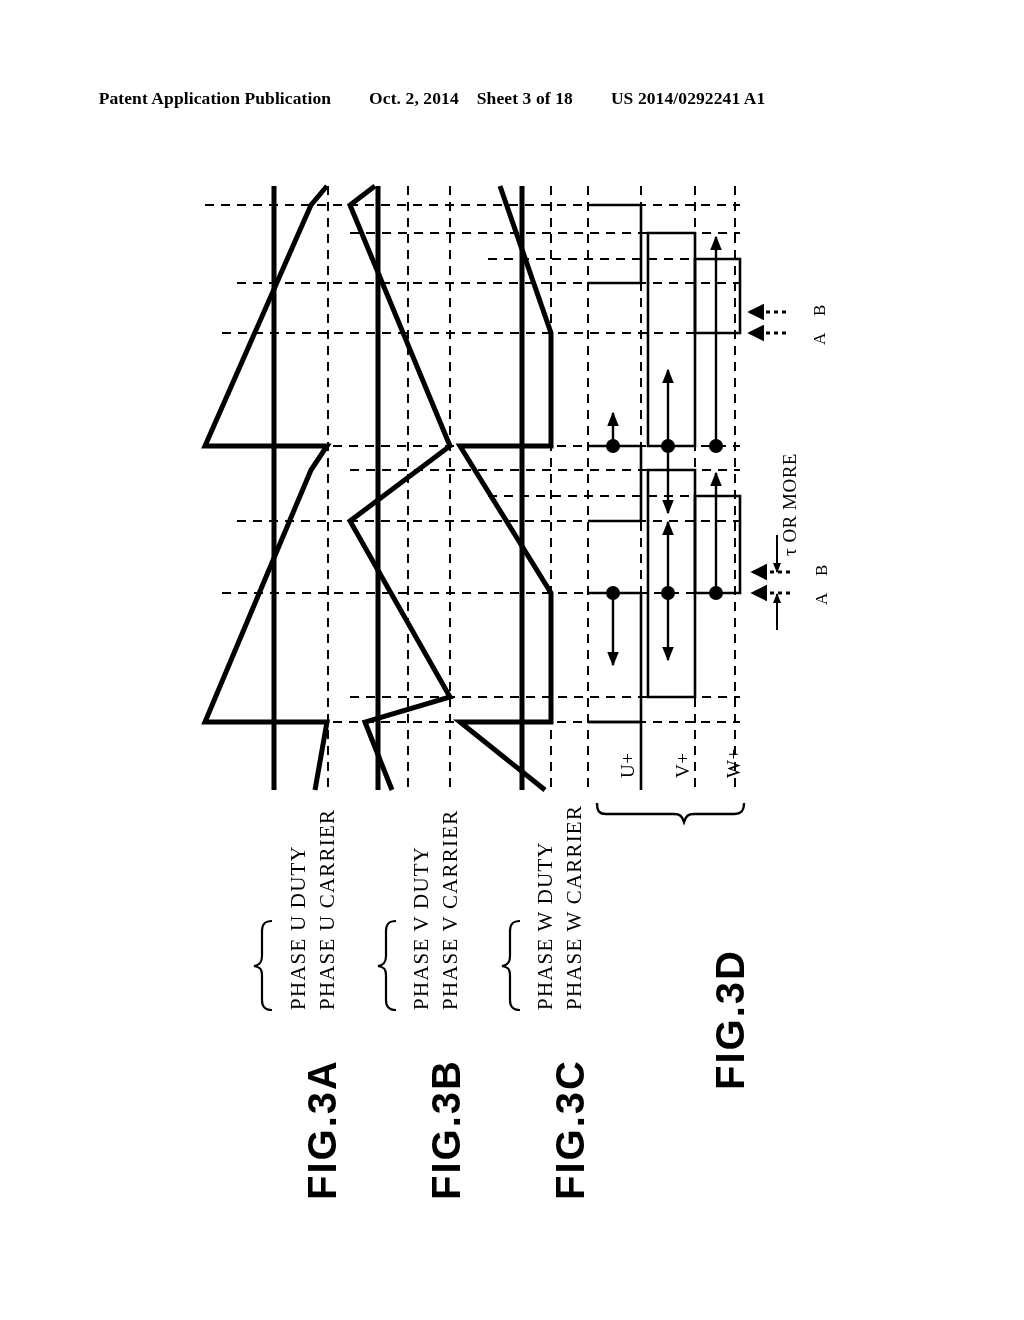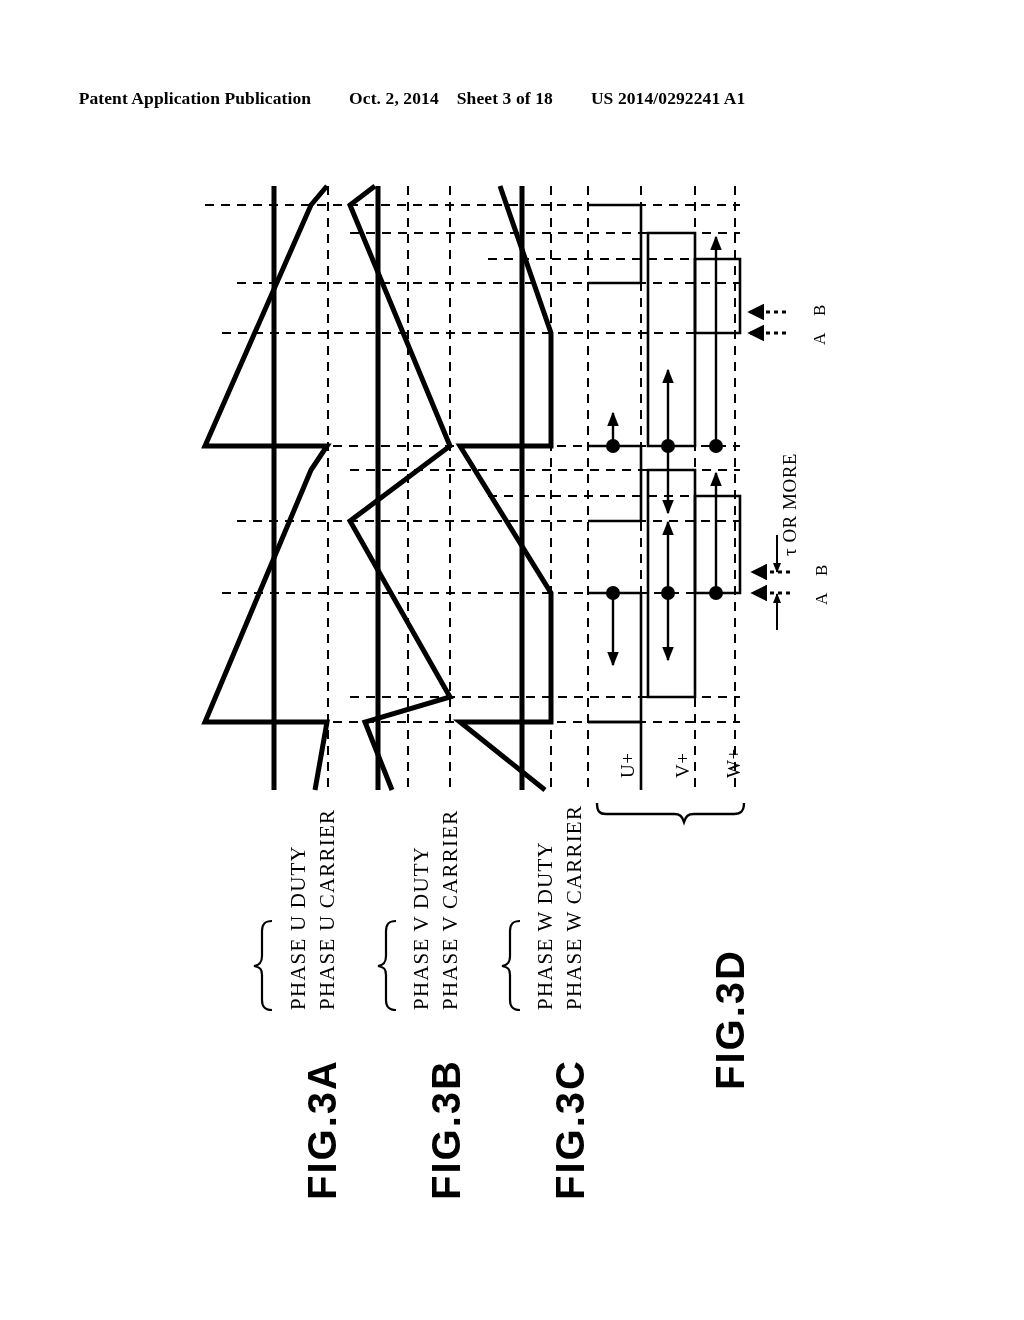--- a/index.html
+++ b/index.html
@@ -1,18 +1,18 @@
 <!DOCTYPE html>
 <html><head>
 <meta charset="utf-8">
 <style>
   html,body{margin:0;padding:0;background:#ffffff;}
   body{width:1024px;height:1320px;position:relative;font-family:"Liberation Serif",serif;overflow:hidden;}
   .page{position:absolute;inset:0;background:#fff;}
-  .hdr{position:absolute;top:88px;left:0;width:824px;text-align:center;}
+  .hdr{position:absolute;top:88px;left:0;width:824px;text-align:center;padding-left:20px;}
   .hdr span{font-family:"Liberation Serif",serif;font-weight:bold;font-size:17.5px;color:#000;letter-spacing:.1px;}
   .hdr .s1{margin-right:38px;}
   .hdr .s2{margin-right:18px;}
   .hdr .s3{margin-right:38px;}
   .figwrap{position:absolute;left:0;top:0;width:1024px;height:1320px;}
   svg{display:block;}
   .rot{transform-origin:0 0;white-space:nowrap;}
   .figlabel{position:absolute;font-family:"Liberation Sans",sans-serif;font-weight:bold;font-size:40px;letter-spacing:2px;color:#000;}
   .sublabel{position:absolute;font-family:"Liberation Serif",serif;font-size:21px;letter-spacing:1.2px;color:#000;}
   .smalllabel{position:absolute;font-family:"Liberation Serif",serif;font-size:19px;letter-spacing:.5px;color:#000;}

